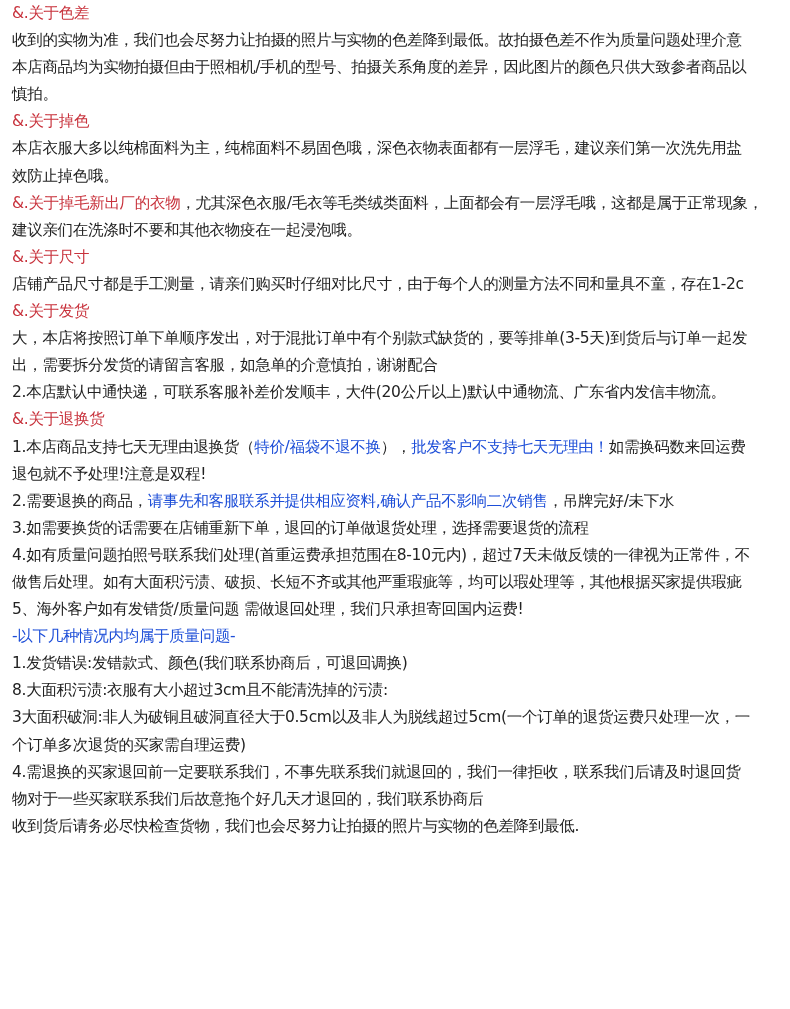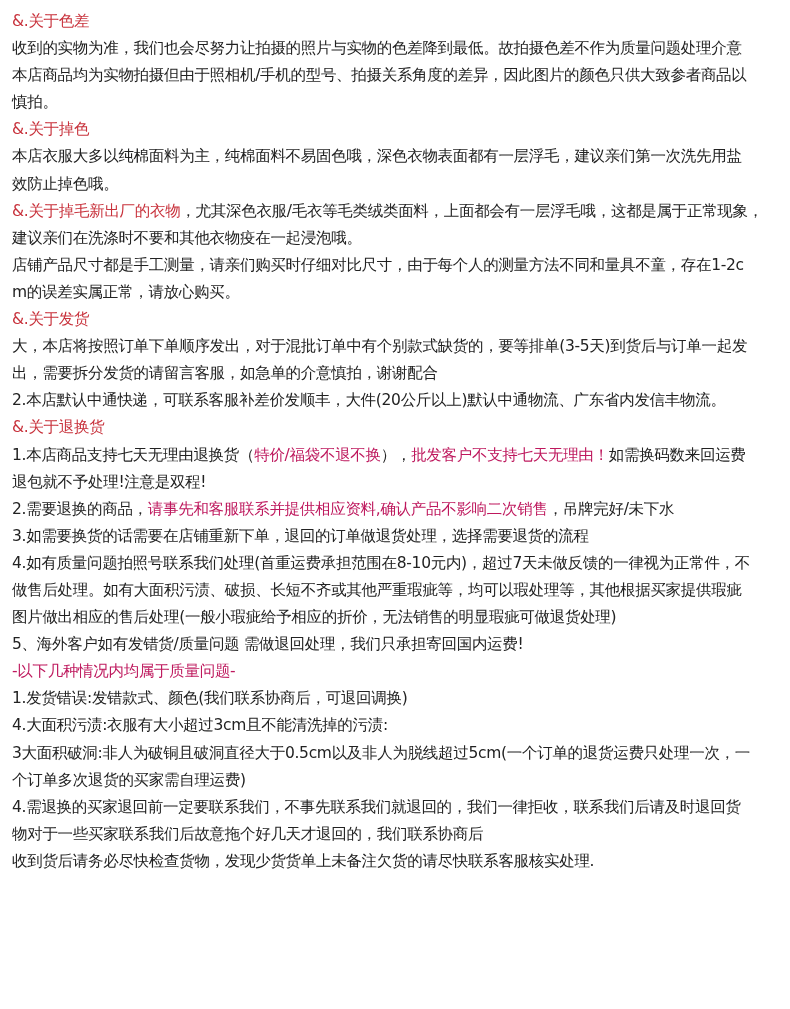--- a/index.html
+++ b/index.html
@@ -1,70 +1,69 @@
 <!DOCTYPE html>
 <html><head>
 <meta charset="utf-8">
 <style>
   html, body { margin: 0; padding: 0; background: #ffffff; }
   body {
     width: 790px; height: 1009px; overflow: hidden;
     font-family: "DejaVu Sans", "Liberation Sans", sans-serif;
     color: #222222;
   }
-  .page { padding: 8px 10px 0 12px; }
+  .page { padding: 0 10px 0 12px; }
   .line {
     font-size: 15.5px;
     line-height: 27.1px;
     height: 27.1px;
     white-space: nowrap;
     overflow: visible;
     letter-spacing: -0.3px;
   }
   .heading { color: #c8323c; }
-  .red { color: #be185d; }
+  .red { color: #1d4ed8; }
 </style>
 </head>
 <body>
 
 <div class="page">
 
   <div class="line heading">&amp;.关于色差</div>
   <div class="line">收到的实物为准，我们也会尽努力让拍摄的照片与实物的色差降到最低。故拍摄色差不作为质量问题处理介意</div>
   <div class="line">本店商品均为实物拍摄但由于照相机/手机的型号、拍摄关系角度的差异，因此图片的颜色只供大致参者商品以</div>
   <div class="line">慎拍。</div>
 
   <div class="line heading">&amp;.关于掉色</div>
   <div class="line">本店衣服大多以纯棉面料为主，纯棉面料不易固色哦，深色衣物表面都有一层浮毛，建议亲们第一次洗先用盐</div>
   <div class="line">效防止掉色哦。</div>
 
   <div class="line"><span class="heading">&amp;.关于掉毛新出厂的衣物</span><span>，尤其深色衣服/毛衣等毛类绒类面料，上面都会有一层浮毛哦，这都是属于正常现象，</span></div>
   <div class="line">建议亲们在洗涤时不要和其他衣物疫在一起浸泡哦。</div>
 
+  <div class="line heading">&amp;.关于尺寸</div>
   <div class="line">店铺产品尺寸都是手工测量，请亲们购买时仔细对比尺寸，由于每个人的测量方法不同和量具不童，存在1-2c</div>
-  <div class="line">m的误差实属正常，请放心购买。</div>
 
   <div class="line heading">&amp;.关于发货</div>
   <div class="line">大，本店将按照订单下单顺序发出，对于混批订单中有个别款式缺货的，要等排单(3-5天)到货后与订单一起发</div>
   <div class="line">出，需要拆分发货的请留言客服，如急单的介意慎拍，谢谢配合</div>
   <div class="line">2.本店默认中通快递，可联系客服补差价发顺丰，大件(20公斤以上)默认中通物流、广东省内发信丰物流。</div>
 
   <div class="line heading">&amp;.关于退换货</div>
   <div class="line"><span>1.本店商品支持七天无理由退换货（</span><span class="red">特价/福袋不退不换</span><span>），</span><span class="red">批发客户不支持七天无理由！</span><span>如需换码数来回运费</span></div>
   <div class="line">退包就不予处理!注意是双程!</div>
   <div class="line"><span>2.需要退换的商品，</span><span class="red">请事先和客服联系并提供相应资料,确认产品不影响二次销售</span><span>，吊牌完好/未下水</span></div>
   <div class="line">3.如需要换货的话需要在店铺重新下单，退回的订单做退货处理，选择需要退货的流程</div>
   <div class="line">4.如有质量问题拍照号联系我们处理(首重运费承担范围在8-10元内)，超过7天未做反馈的一律视为正常件，不</div>
   <div class="line">做售后处理。如有大面积污渍、破损、长短不齐或其他严重瑕疵等，均可以瑕处理等，其他根据买家提供瑕疵</div>
-  <div class="line">图片做出相应的售后处理(一般小瑕疵给予相应的折价，无法销售的明显瑕疵可做退货处理)</div>
   <div class="line">5、海外客户如有发错货/质量问题 需做退回处理，我们只承担寄回国内运费!</div>
 
   <div class="line red">-以下几种情况内均属于质量问题-</div>
   <div class="line">1.发货错误:发错款式、颜色(我们联系协商后，可退回调换)</div>
-  <div class="line">4.大面积污渍:衣服有大小超过3cm且不能清洗掉的污渍:</div>
+  <div class="line">8.大面积污渍:衣服有大小超过3cm且不能清洗掉的污渍:</div>
   <div class="line">3大面积破洞:非人为破铜且破洞直径大于0.5cm以及非人为脱线超过5cm(一个订单的退货运费只处理一次，一</div>
   <div class="line">个订单多次退货的买家需自理运费)</div>
   <div class="line">4.需退换的买家退回前一定要联系我们，不事先联系我们就退回的，我们一律拒收，联系我们后请及时退回货</div>
   <div class="line">物对于一些买家联系我们后故意拖个好几天才退回的，我们联系协商后</div>
 
-  <div class="line">收到货后请务必尽快检查货物，发现少货货单上未备注欠货的请尽快联系客服核实处理.</div>
+  <div class="line">收到货后请务必尽快检查货物，我们也会尽努力让拍摄的照片与实物的色差降到最低.</div>
 
 </div>
 
 </body></html>

